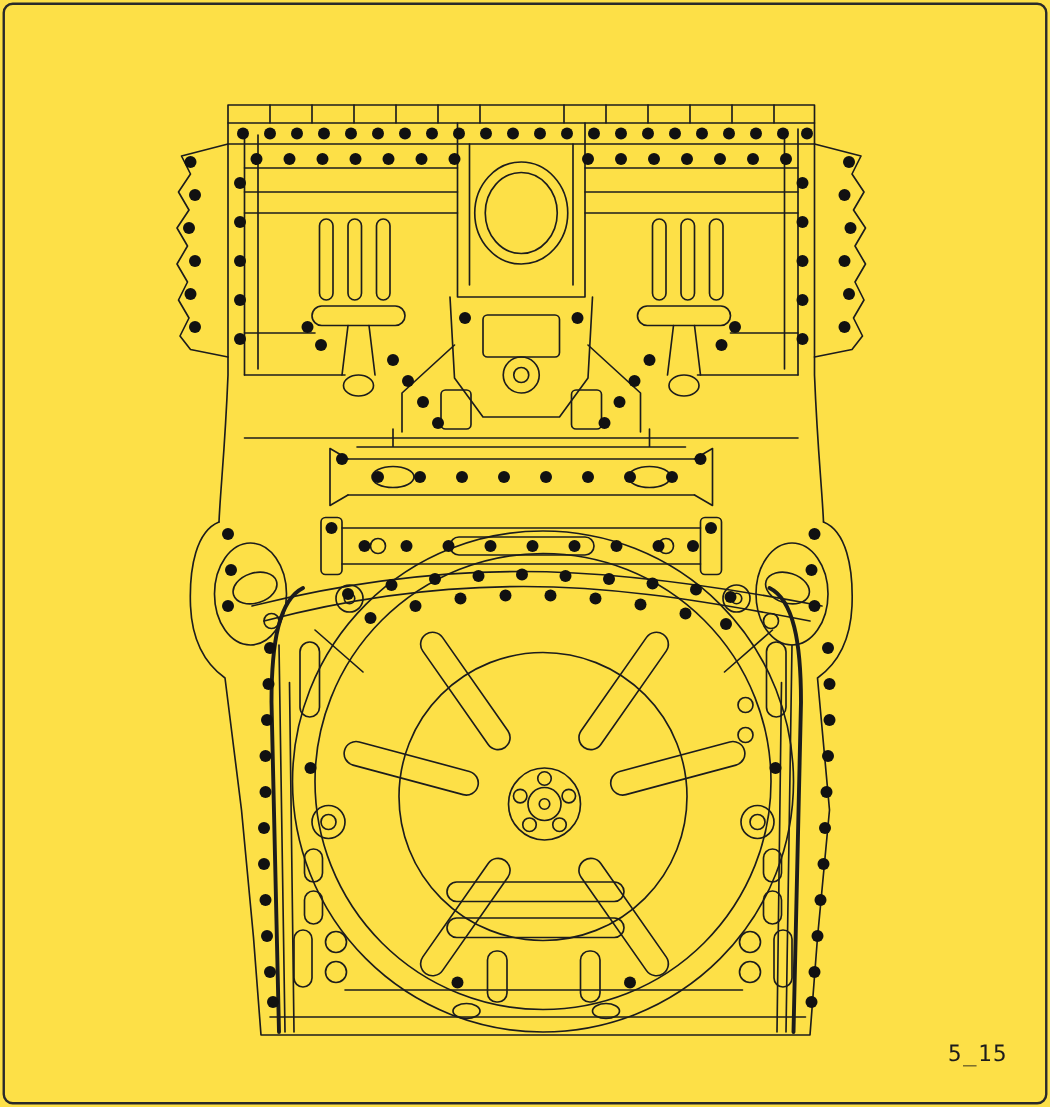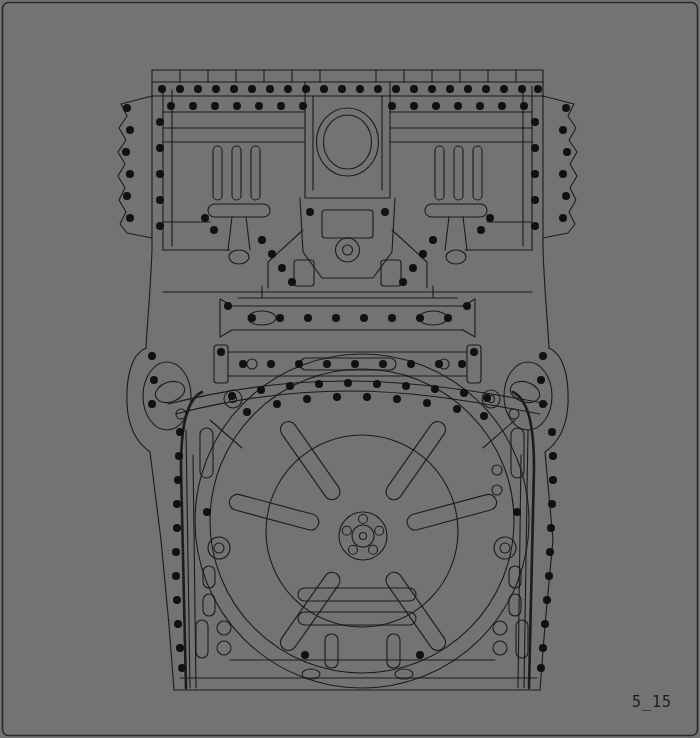--- a/index.html
+++ b/index.html
@@ -5,21 +5,21 @@
   html, body {
     margin: 0;
     padding: 0;
     background: #ffffff;
     font-family: "DejaVu Sans", "Liberation Sans", sans-serif;
   }
   .page {
     position: relative;
     width: 700px;
     height: 738px;
-    background: #737373;
+    background: #fde047;
     overflow: hidden;
   }
   svg { display: block; }
   .fig-label {
     font-family: "DejaVu Sans Mono", "Liberation Mono", monospace;
     font-size: 15px;
     fill: #1c1c1c;
     letter-spacing: 1px;
   }
 </style>

